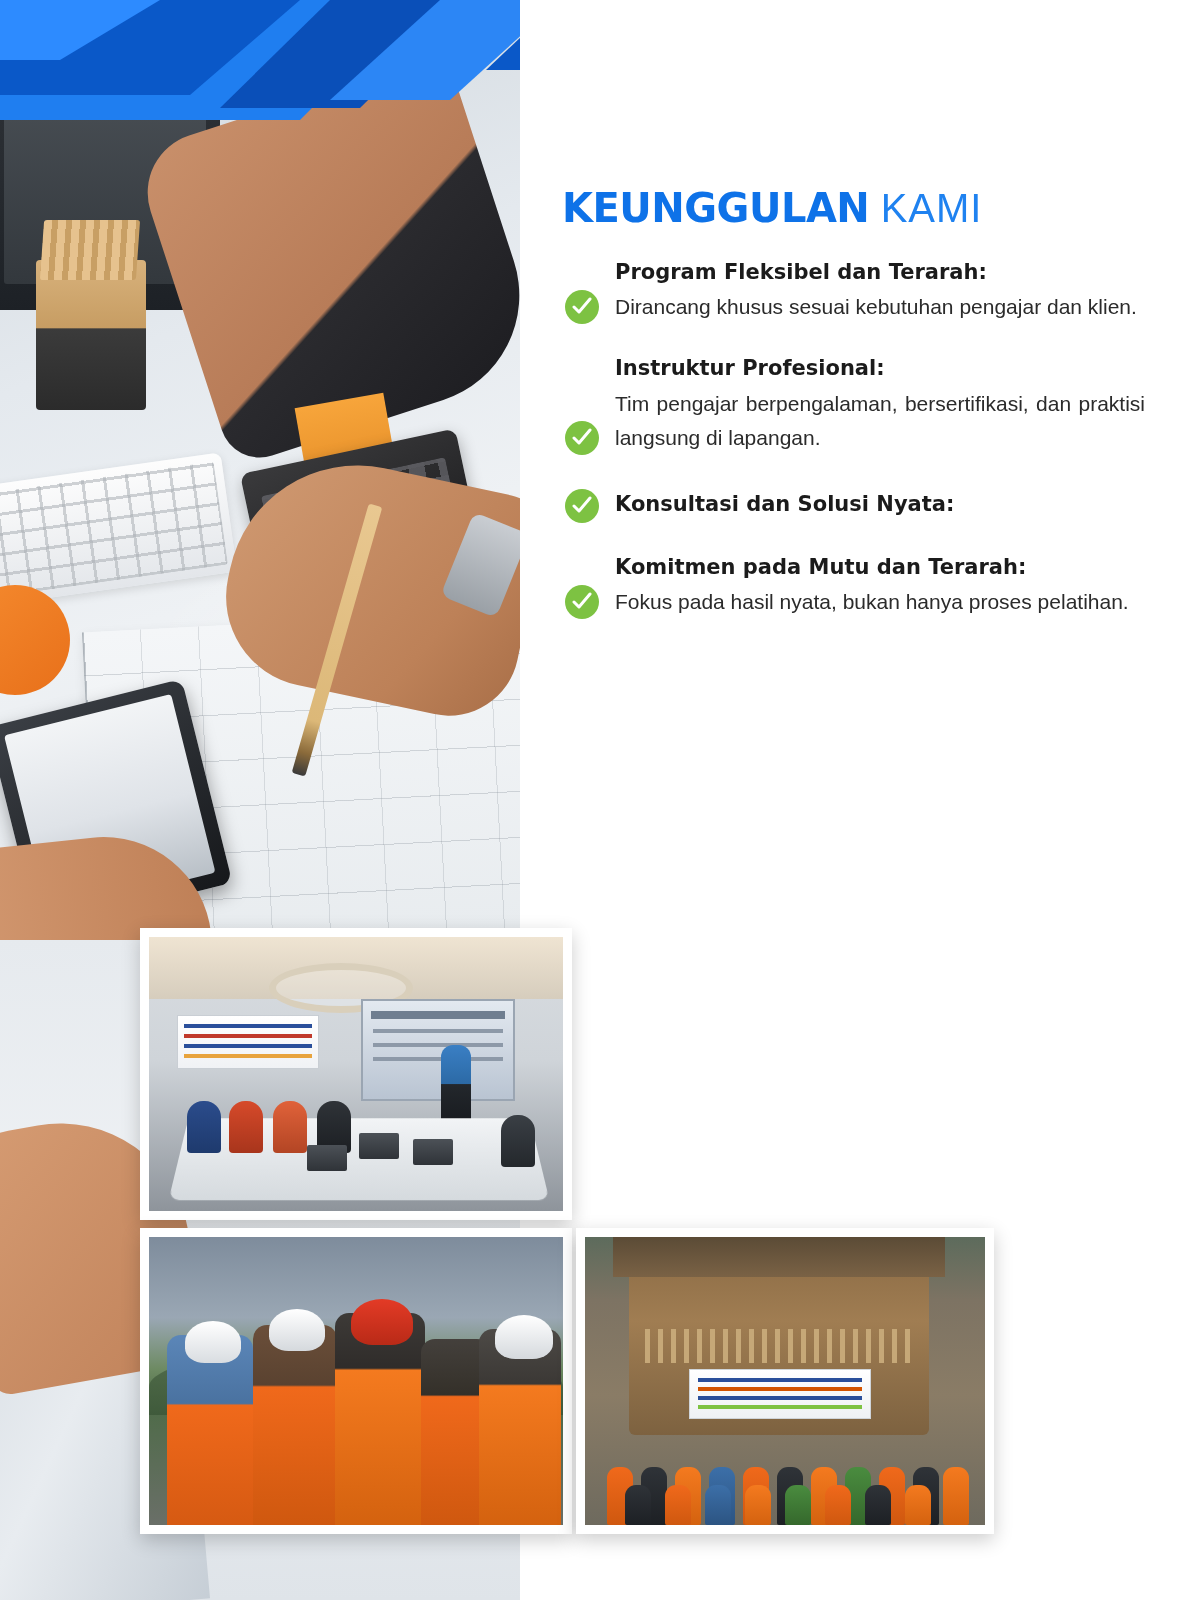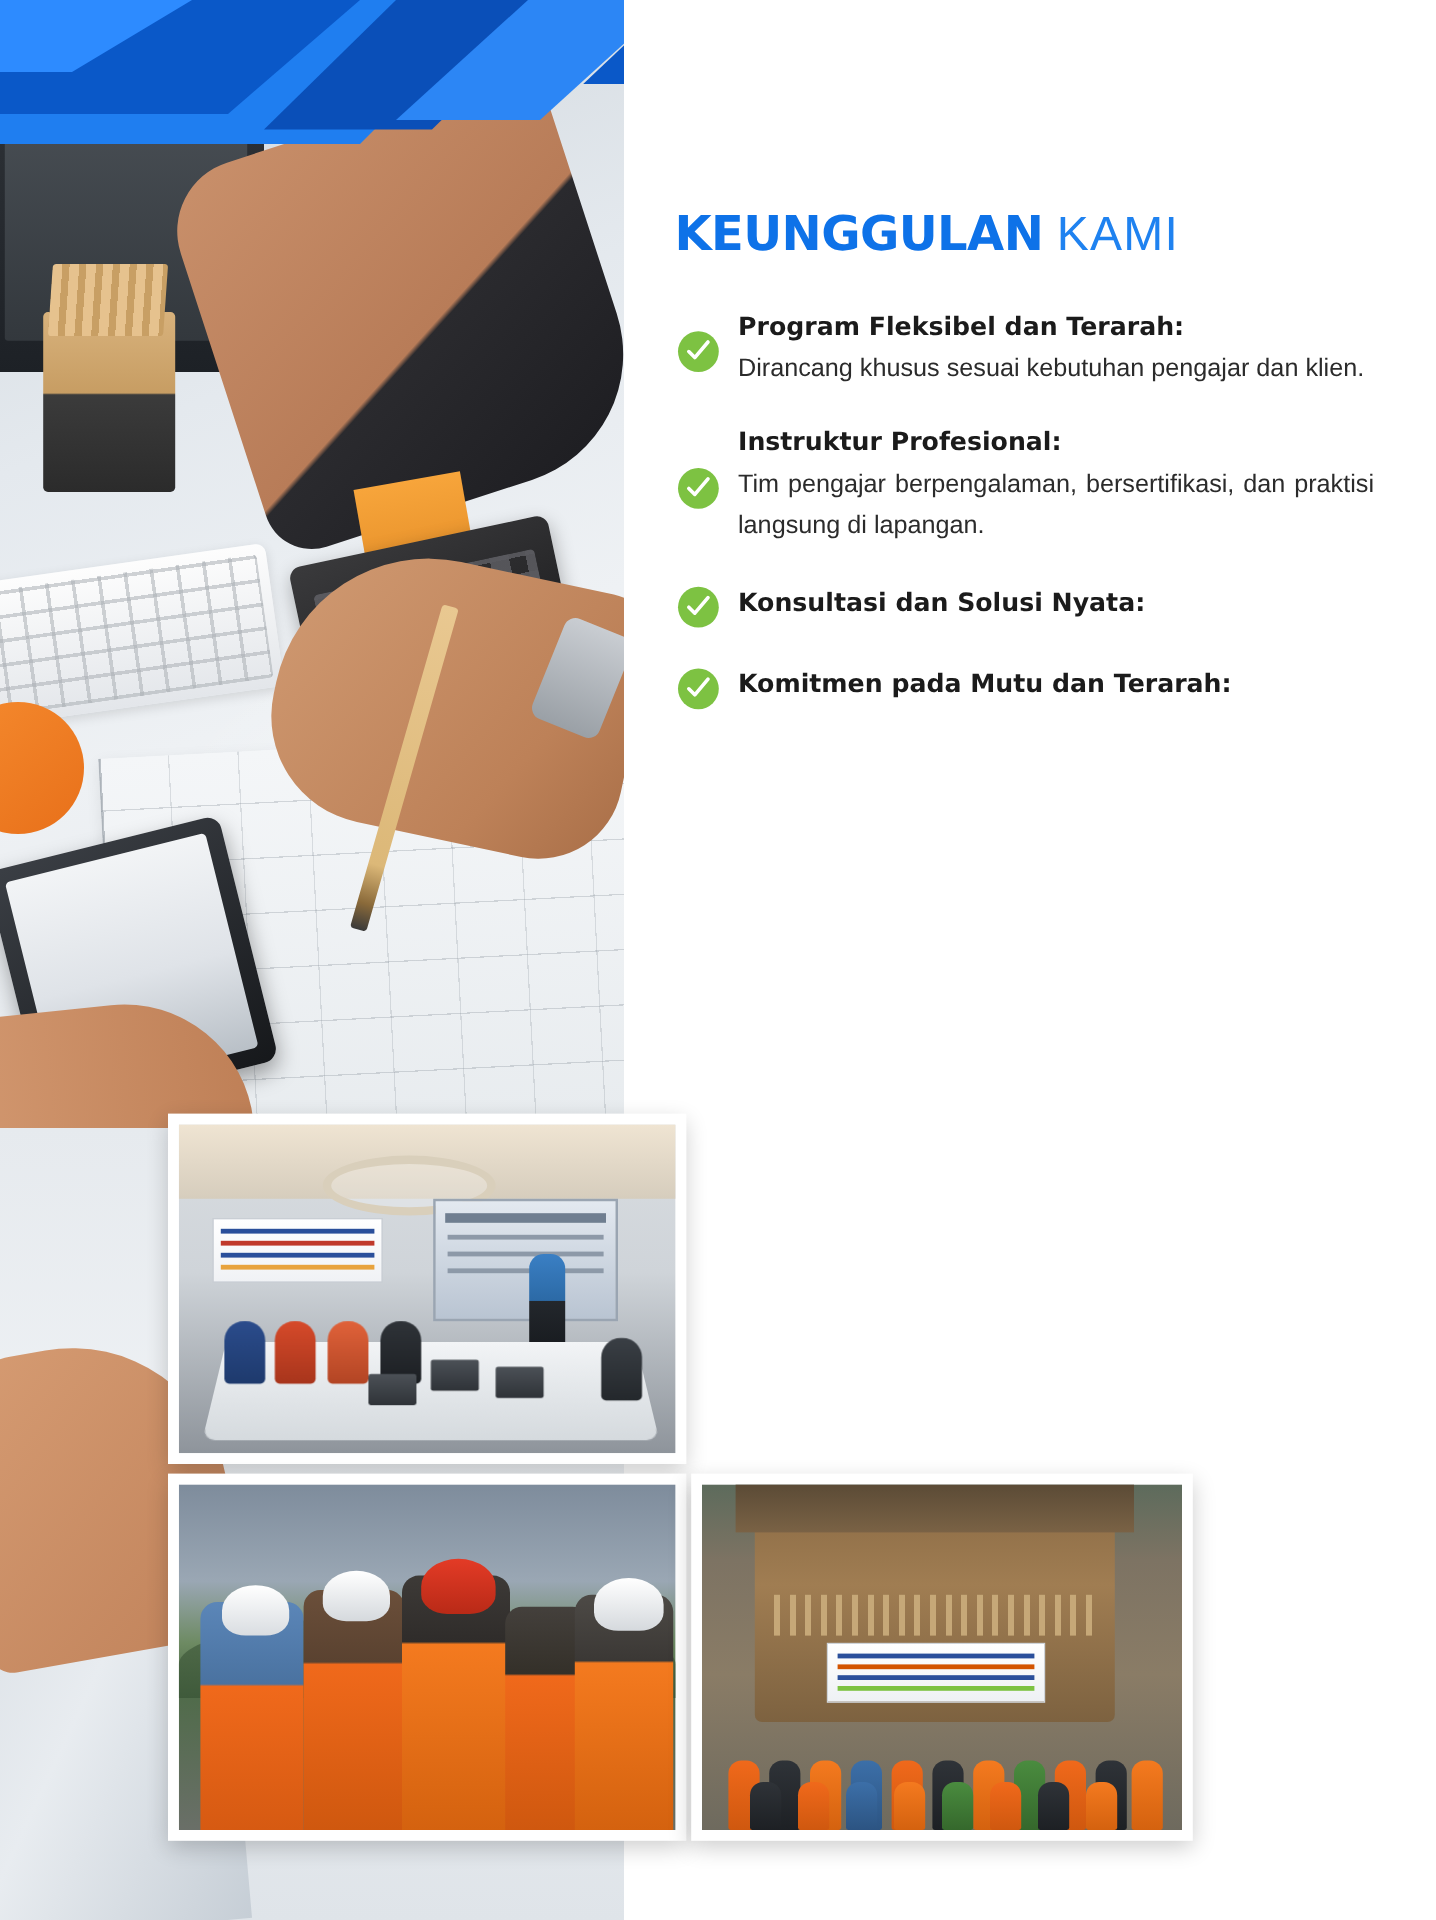--- a/index.html
+++ b/index.html
@@ -222,21 +222,21 @@
   
   .right-col {
     position: absolute;
     left: 520px; top: 0;
     width: 677px; height: 1600px;
     background: #ffffff;
   }
 
   .heading {
     position: absolute;
-    left: 42px; top: 172px;
+    left: 42px; top: 185px;
     font-size: 40px;
     letter-spacing: 0.2px;
     white-space: nowrap;
     text-align: right;
   }
   .heading .bold {
     font-weight: bold;
     color: #0e72e8;
     font-family: "DejaVu Sans", sans-serif;
     letter-spacing: -0.5px;
@@ -249,21 +249,21 @@
   }
 
   .list {
     position: absolute;
     left: 45px;
     top: 258px;
     width: 580px;
   }
   .item {
     display: flex;
-    align-items: center;
+    align-items: flex-end;
     margin-bottom: 30px;
   }
   .check {
     flex: 0 0 auto;
     width: 34px; height: 34px;
     border-radius: 50%;
     background: #7dc242;
     margin-right: 16px;
     margin-top: 4px;
     position: relative;
@@ -489,20 +489,21 @@
       </div>
 
       <div class="item">
         <div class="check">
           <svg width="20" height="20" viewBox="0 0 20 20">
               <path d="M2 10 L7 15 L18 2" stroke="#ffffff" stroke-width="3" fill="none" stroke-linecap="round" stroke-linejoin="round"></path>
             </svg>
         </div>
         <div class="item-body">
           <div class="item-title">Komitmen pada Mutu dan Terarah:</div>
+          <div class="item-text">Fokus pada hasil nyata, bukan hanya proses pelatihan.</div>
         </div>
       </div>
 
     </div>
   </div>
 
   <div class="card card-meeting">
     <div class="inner">
       <div class="meeting-bg"></div>
       <div class="meeting-ceiling"></div>

